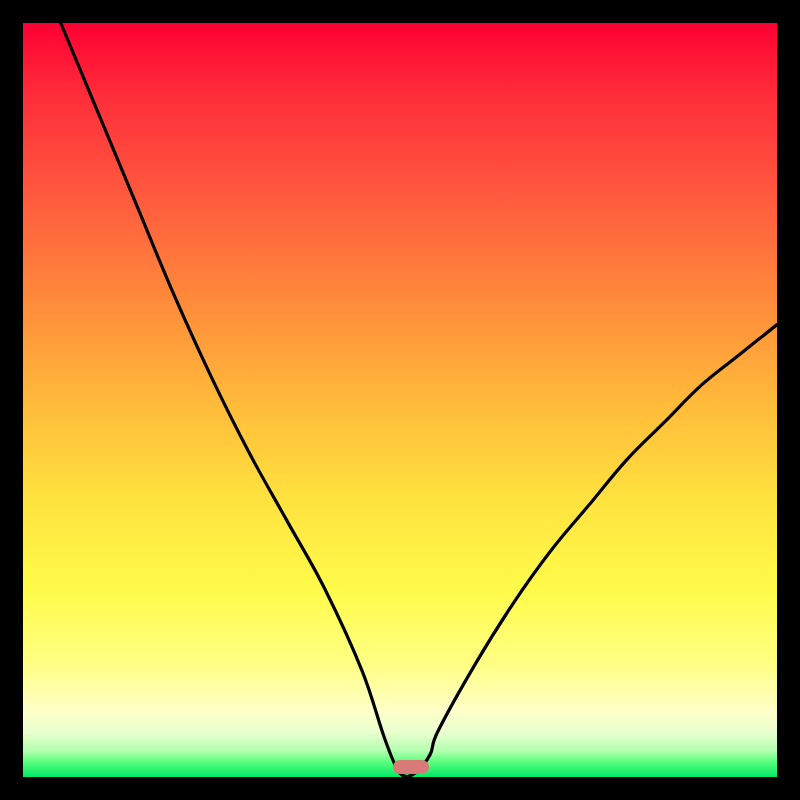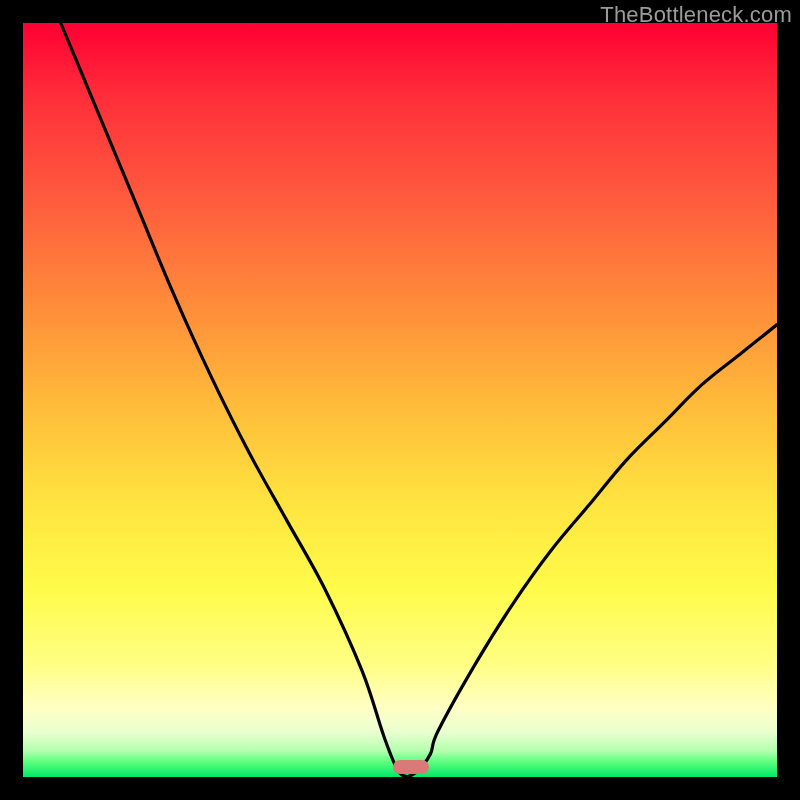--- a/index.html
+++ b/index.html
@@ -83,14 +83,13 @@
   <div class="plot-area">
     <div class="gradient"></div>
 
     <svg class="curve-svg" viewBox="0 0 754 754" preserveAspectRatio="none">
       <path id="curve-path" fill="none" stroke="#000" stroke-width="3.2" stroke-linecap="round" stroke-linejoin="round" d="M 37.70 0.00 C 43.98 15.08, 62.83 60.32, 75.40 90.48 C 87.97 120.64, 100.53 150.80, 113.10 180.96 C 125.67 211.12, 138.23 242.54, 150.80 271.44 C 163.37 300.34, 175.93 327.99, 188.50 354.38 C 201.07 380.77, 213.63 405.90, 226.20 429.78 C 238.77 453.66, 251.33 475.02, 263.90 497.64 C 276.47 520.26, 289.03 540.37, 301.60 565.50 C 314.17 590.63, 329.25 623.31, 339.30 648.44 C 349.35 673.57, 355.64 699.33, 361.92 716.30 C 368.20 733.26, 371.97 744.58, 377.00 750.23 C 382.03 755.88, 387.05 753.37, 392.08 750.23 C 397.11 747.09, 403.39 738.29, 407.16 731.38 C 410.93 724.47, 407.16 723.84, 414.70 708.76 C 422.24 693.68, 439.83 662.26, 452.40 640.90 C 464.97 619.54, 477.53 599.43, 490.10 580.58 C 502.67 561.73, 515.23 544.14, 527.80 527.80 C 540.37 511.46, 552.93 497.64, 565.50 482.56 C 578.07 467.48, 590.63 451.14, 603.20 437.32 C 615.77 423.50, 628.33 412.19, 640.90 399.62 C 653.47 387.05, 666.03 373.23, 678.60 361.92 C 691.17 350.61, 703.73 341.81, 716.30 331.76 C 728.87 321.71, 747.72 306.63, 754.00 301.60"></path>
     </svg>
 
     <div class="marker" id="min-marker" style="left: 370px; bottom: 3px; background: rgb(216, 122, 120);"></div>
   </div>
 
-  <div class="watermark">TheBottleneck.com</div>
 </div>
 
 </body></html>

